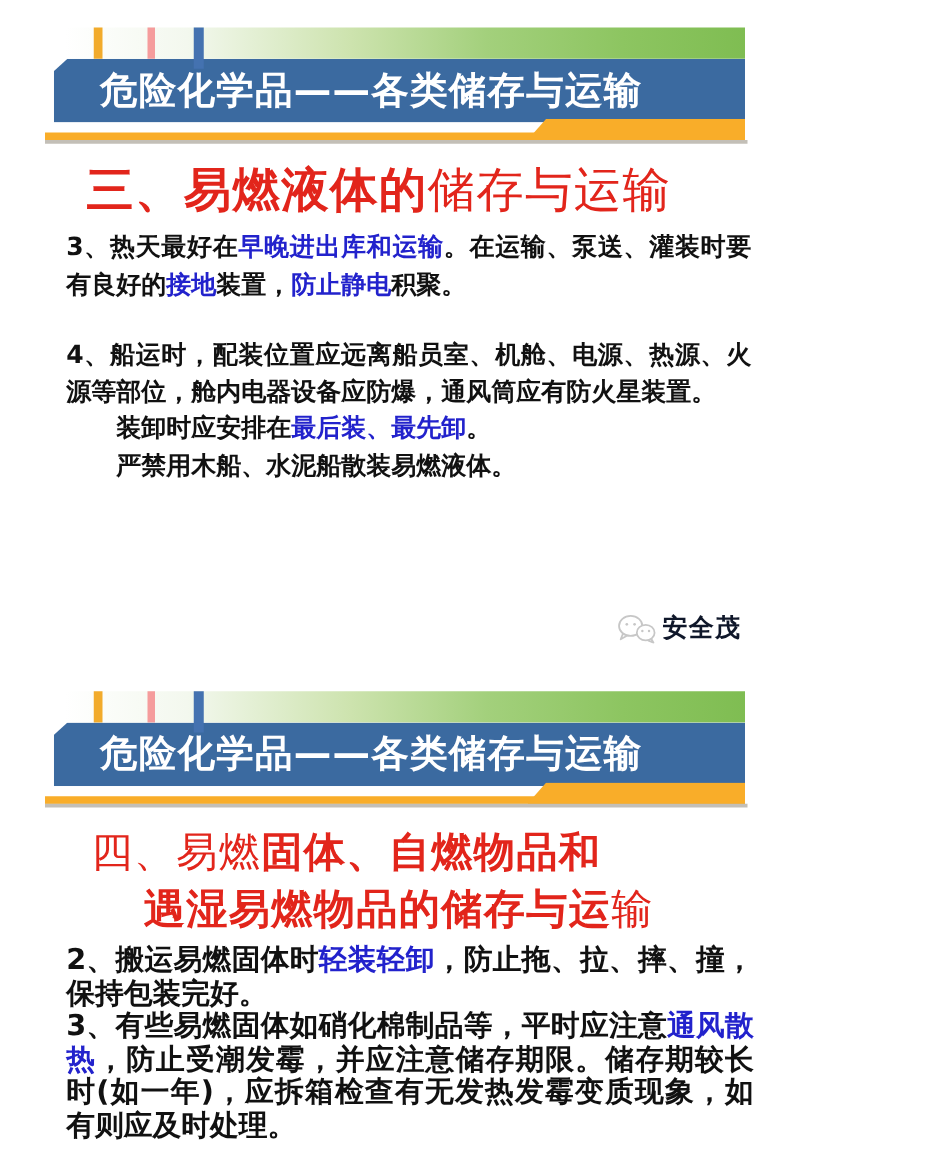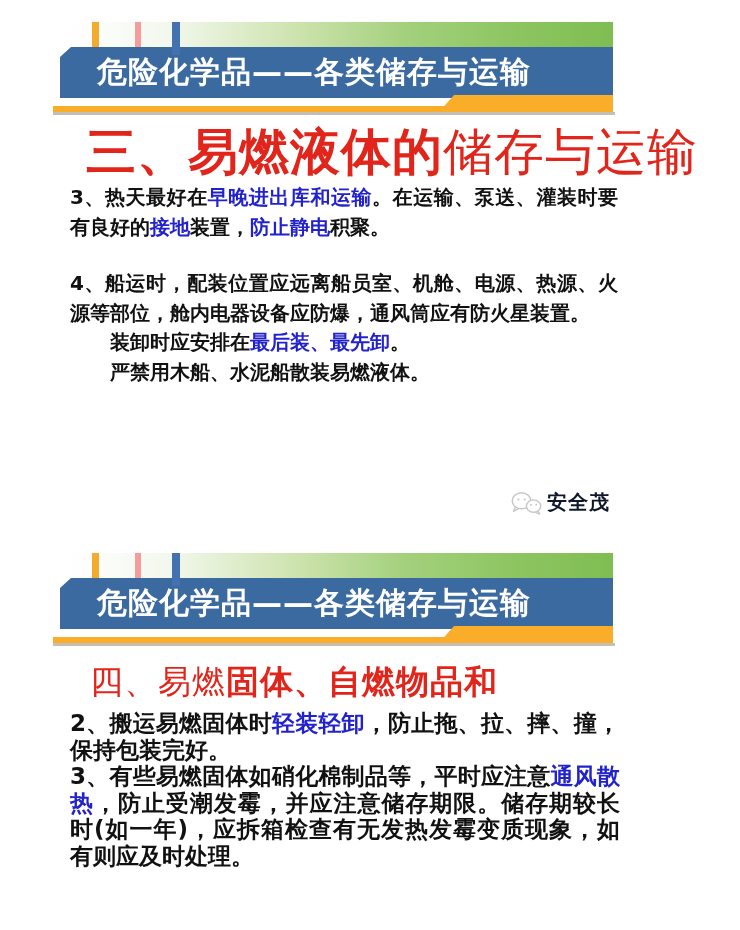--- a/index.html
+++ b/index.html
@@ -4,21 +4,21 @@
 <style>
   html,body{margin:0;padding:0;background:#ffffff;}
   .canvas{
     position:relative;
     width:740px;height:930px;
     margin:0 auto;
     background:#ffffff;
     overflow:hidden;
     font-family:"DejaVu Sans","Liberation Sans",sans-serif;
   }
-  .slide{position:absolute;left:0;width:612px;background:#fff;padding-left:32px;}
+  .slide{position:absolute;left:15px;width:612px;background:#fff;}
   .slide1{top:0;height:553px;}
   .slide2{top:553px;height:377px;}
 
   
   .header{position:relative;margin:0 31px 0 28px;}
   .strip{
     position:relative;height:25px;margin-left:9px;
     background:linear-gradient(90deg,#ffffff 0%,#f3f8ee 18%,#cde3ae 42%,#a3d07c 62%,#8dc561 82%,#7fbd52 100%);
   }
   .vbar{position:absolute;top:0;}
@@ -35,21 +35,21 @@
   .band{position:relative;height:17px;}
   .band .thin{position:absolute;left:-7px;right:0;bottom:3px;height:6px;background:#f9ad29;}
   .band .thick{
     position:absolute;right:0;bottom:3px;height:17px;width:174px;background:#f9ad29;
     clip-path:polygon(15px 0,100% 0,100% 100%,0 100%);
   }
   .band .shadow{position:absolute;left:-7px;right:-2px;bottom:0;height:3px;background:rgba(105,95,75,0.40);}
 
   
   .stitle{color:#e2251b;white-space:nowrap;}
-  .slide1 .stitle{margin:15px 0 0 54px;font-size:50px;line-height:44px;}
+  .slide1 .stitle{margin:15px 0 0 54px;font-size:38px;line-height:44px;}
   .slide2 .stitle{margin:13px 0 0 58px;font-size:33px;line-height:45px;}
   .stitle .tb{font-weight:bold;letter-spacing:1px;}
   .stitle .tr{font-weight:normal;letter-spacing:1px;}
   .stitle .line2{padding-left:42px;}
 
   
   .body{color:#111111;font-weight:bold;text-align:justify;}
   .slide1 .body{margin-top:9px;padding:0 26px 0 38px;font-size:20px;line-height:29.5px;}
   .slide2 .body{margin-top:6px;padding:0 24px 0 38px;font-size:23px;line-height:26.5px;}
   .para{margin:0;}
@@ -123,20 +123,21 @@
       </div>
       <div class="banner">危险化学品——各类储存与运输</div>
       <div class="band">
         <span class="thin"></span>
         <span class="thick"></span>
         <span class="shadow"></span>
       </div>
     </div>
 
     <h1 class="stitle"><span class="line1"><span class="tr">四、易燃</span><span class="tb">固体、自燃物品和</span></span><br>
+      <span class="line2"><span class="tb">遇湿易燃物品的储存与运</span><span class="tr">输</span></span>
     </h1>
 
     <div class="body">
       <p class="para"><span class="k">2、搬运易燃固体时</span><span class="b">轻装轻卸</span><span class="k">，防止拖、拉、摔、撞，保持包装完好。</span></p>
       <p class="para"><span class="k">3、有些易燃固体如硝化棉制品等，平时应注意</span><span class="b">通风散热</span><span class="k">，防止受潮发霉，并应注意储存期限。储存期较长时(如一年)，应拆箱检查有无发热发霉变质现象，如有则应及时处理。</span></p>
     </div>
   </section>
 
 </div>
 

